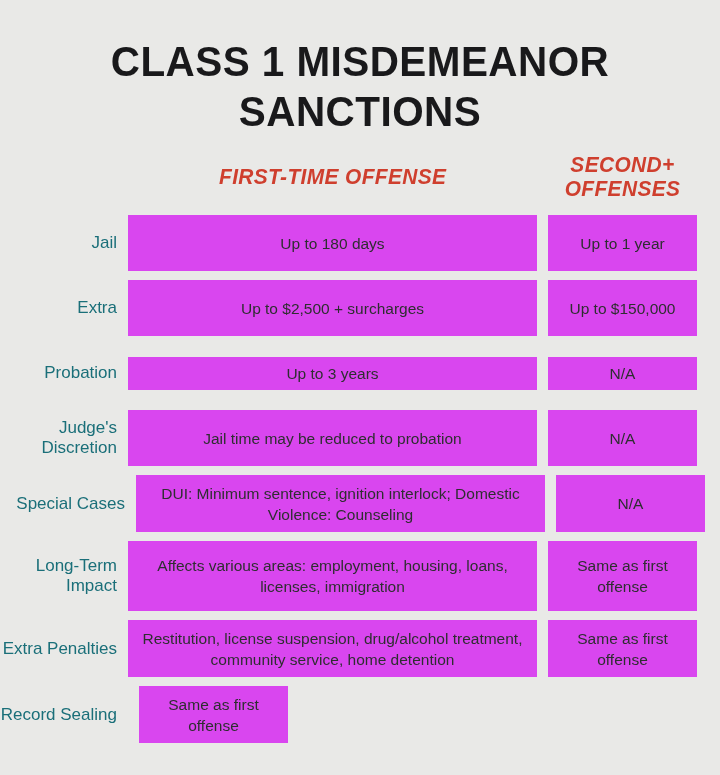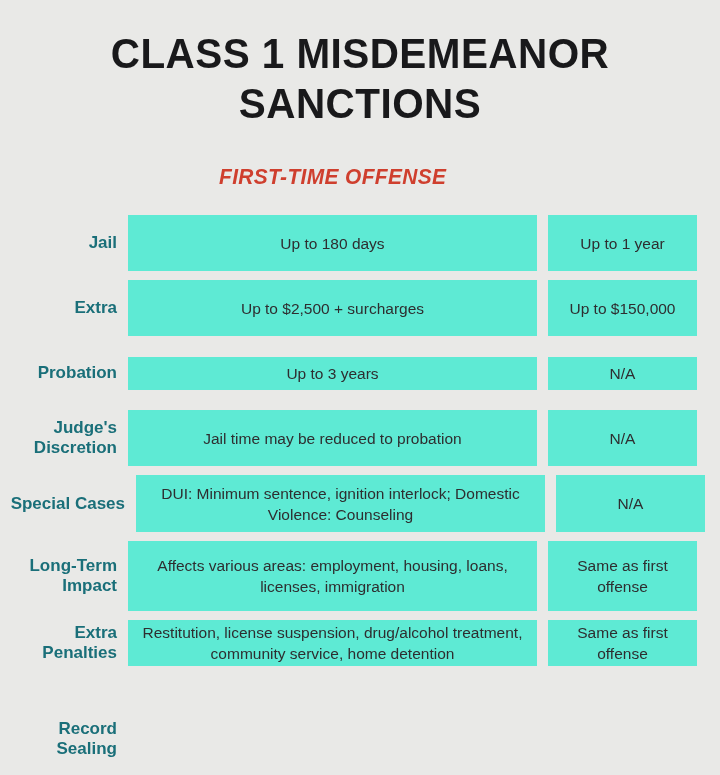--- a/index.html
+++ b/index.html
@@ -16,21 +16,21 @@
   .infographic {
     position: relative;
     width: 720px;
     height: 775px;
     background: #e9e9e7;
     box-sizing: border-box;
   }
 
   
   .title-block {
-    padding-top: 28px;
+    padding-top: 36px;
     text-align: center;
   }
   .title-line {
     font-family: "Liberation Sans Narrow", "Liberation Sans", sans-serif;
     font-weight: 700;
     font-size: 43px;
     line-height: 50px;
     letter-spacing: 0.5px;
     color: #19191b;
     transform: scaleX(0.94);
@@ -97,30 +97,30 @@
     line-height: 24px;
     letter-spacing: 0.4px;
     color: #cf3f2e;
     text-transform: uppercase;
     text-align: center;
     transform: scaleX(0.95);
   }
 
   
   .cell {
-    background: #5eead4;
+    background: #d946ef;
   }
   .cell-text {
     font-size: 15.5px;
     line-height: 21px;
     color: #2e2e30;
     text-align: center;
   }
   .label-text {
-    font-weight: 700;
+    font-weight: 400;
     font-size: 17px;
     line-height: 20px;
     color: #1a6f79;
     text-align: right;
   }
 </style>
 </head>
 <body>
 
 <div class="infographic">
@@ -130,20 +130,23 @@
     <div class="title-line">SANCTIONS</div>
   </div>
 
   <div class="table">
 
     <div class="grid-row header-row" style="height:58px;">
       <div class="col-label"></div>
       <div class="col-first">
         <div class="hdr-text">FIRST-TIME OFFENSE</div>
       </div>
+      <div class="col-second">
+        <div class="hdr-text">SECOND+ OFFENSES</div>
+      </div>
     </div>
 
     <div class="grid-row" style="height:56px;">
       <div class="col-label">
         <div class="label-text">Jail</div>
       </div>
       <div class="col-first cell">
         <div class="cell-text">Up to 180 days</div>
       </div>
       <div class="col-second cell">
@@ -204,33 +207,33 @@
         <div class="label-text">Long-Term Impact</div>
       </div>
       <div class="col-first cell">
         <div class="cell-text">Affects various areas: employment, housing, loans, licenses, immigration</div>
       </div>
       <div class="col-second cell">
         <div class="cell-text">Same as first offense</div>
       </div>
     </div>
 
-    <div class="grid-row" style="height:46px;">
+    <div class="grid-row" style="height:57px;">
       <div class="col-label">
         <div class="label-text">Extra Penalties</div>
       </div>
       <div class="col-first cell">
         <div class="cell-text">Restitution, license suspension, drug/alcohol treatment, community service, home detention</div>
       </div>
       <div class="col-second cell">
         <div class="cell-text">Same as first offense</div>
       </div>
     </div>
 
-    <div class="grid-row" style="height:57px;flex-direction:column;">
+    <div class="grid-row" style="height:57px;">
       <div class="col-label">
         <div class="label-text">Record Sealing</div>
       </div>
       <div class="col-second cell">
         <div class="cell-text">Same as first offense</div>
       </div>
     </div>
 
   </div>
 </div>

